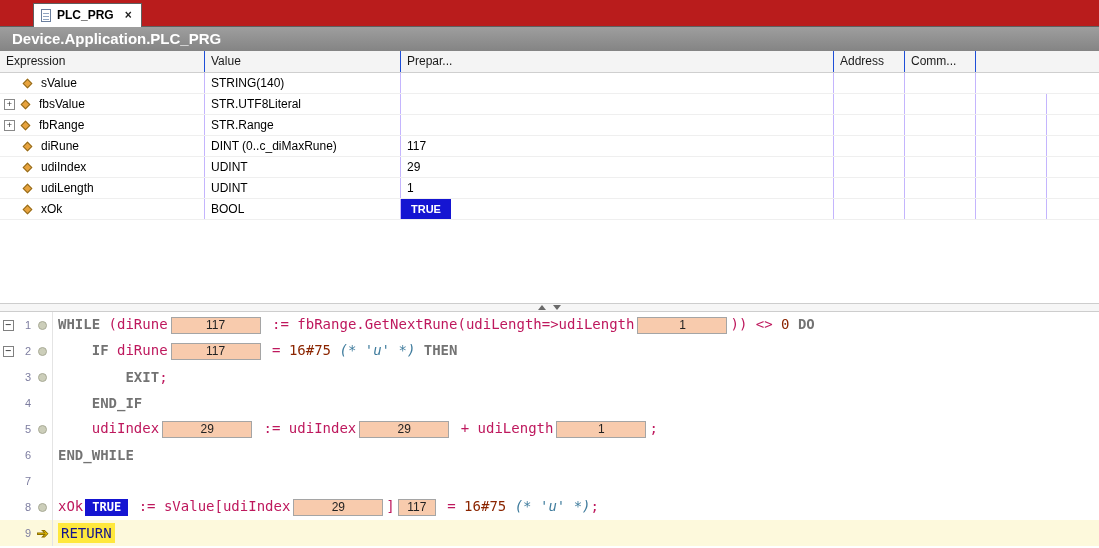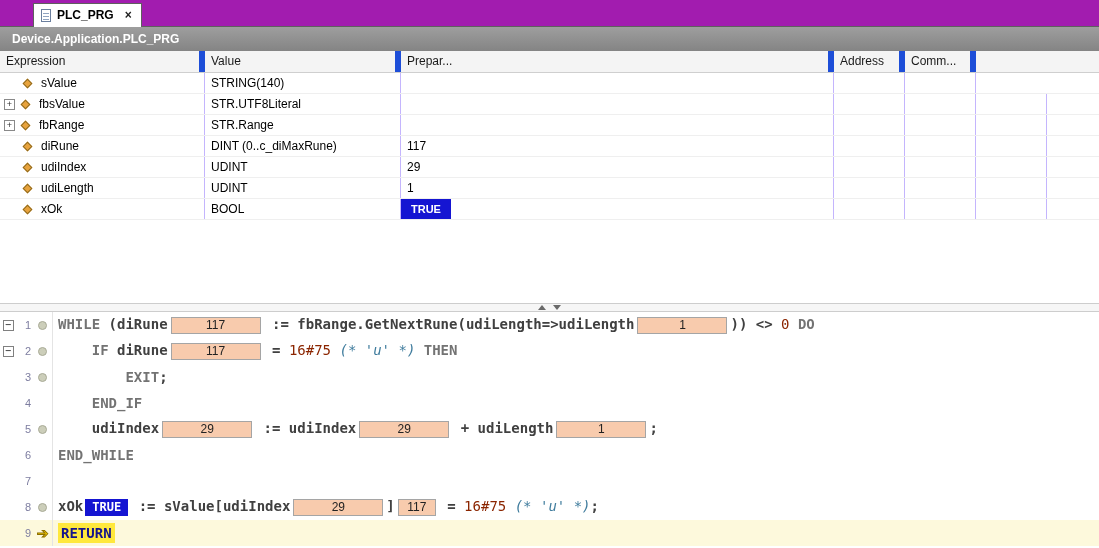--- a/index.html
+++ b/index.html
@@ -4,52 +4,52 @@
 <style>
   * { box-sizing: border-box; }
   html,body { margin:0; padding:0; }
   body {
     width:1099px; height:548px; overflow:hidden; background:#fff;
     font-family:"Liberation Sans", sans-serif;
   }
 
   
   .tabstrip {
-    height:27px; background:#a21caf; border-bottom:1px solid #5f5f5f;
+    height:27px; background:#b91c1c; border-bottom:1px solid #5f5f5f;
     display:flex; align-items:flex-end; padding-left:33px;
   }
   .tab {
     display:inline-flex; align-items:center; gap:6px;
     background:#fff; border:1px solid #5f5f5f; border-bottom:none;
     padding:4px 9px 5px 7px; position:relative; top:1px;
     font-size:12px; font-weight:bold; color:#000;
   }
   .doc-icon {
     width:10px; height:13px; border:1px solid #6b7f9e; background-color:#fff;
     background-image:linear-gradient(#8fa3c0,#8fa3c0),linear-gradient(#8fa3c0,#8fa3c0),linear-gradient(#8fa3c0,#8fa3c0);
     background-size:6px 1px; background-position:1px 3px,1px 6px,1px 9px; background-repeat:no-repeat;
     display:inline-block; flex:none;
   }
   .tab-close { font-size:12px; font-weight:bold; color:#222; margin-left:5px; }
 
   
   .titlebar {
     height:24px; background:linear-gradient(#9e9e9e,#848484);
-    color:#fff; font-weight:bold; font-size:12px; line-height:24px; padding-left:12px;
+    color:#fff; font-weight:bold; font-size:15px; line-height:24px; padding-left:12px;
   }
 
   
   .watch { height:252px; background:#fff; }
   .thead, .tr {
     display:grid;
     grid-template-columns:205px 196px 433px 71px 71px 71px 1fr;
   }
   .thead { height:22px; background:#f4f4f4; border-bottom:1px solid #cfcfcf; }
   .th {
-    font-size:12px; color:#1a1a1a; padding:3px 6px; border-right:6px solid #1d4ed8;
+    font-size:12px; color:#1a1a1a; padding:3px 6px; border-right:1px solid #1d4ed8;
     overflow:hidden; white-space:nowrap;
   }
   .th.filler { border-right:none; }
   .tr { height:21px; border-bottom:1px solid #efefef; background:#fff; }
   .td {
     font-size:12px; padding:3px 6px; border-right:1px solid #c4b5fd;
     white-space:nowrap; overflow:hidden; color:#000;
   }
   .td.filler { border-right:none; }
   .td.expr { display:flex; align-items:center; padding:0 4px; }
@@ -93,37 +93,37 @@
     width:20px; flex:none; align-self:stretch; display:flex;
     justify-content:center; align-items:center; border-right:1px solid #e4e4e4;
   }
   .bullet { width:9px; height:9px; border-radius:50%; background:#ccceba; border:1px solid #a9ab97; }
   .arrow {
     font-family:"DejaVu Sans",sans-serif; font-size:14px; font-weight:bold;
     color:#ffd400; -webkit-text-stroke:1px #8a6d00;
   }
   .codeseg { white-space:pre; margin-left:5px; color:#000; }
   .tk-kw  { color:#737373; font-weight:bold; }
-  .tk-txt { color:#404040;font-weight:bold; }
+  .tk-txt { color:#be185d; }
   .tk-num { color:#8b2500; }
   .tk-cmt { color:#417d9e; font-style:italic; }
   .tk-val, .tk-valsm {
     display:inline-flex; align-items:center; justify-content:center;
     background:var(--val-bg,#f8cbad); border:1px solid #a5a5a5;
     height:17px; font-size:12px; color:#222; vertical-align:middle; margin:0 3px;
     font-family:"Liberation Sans",sans-serif;
   }
   .tk-val  { width:90px; }
   .tk-valsm{ width:38px; }
   .tk-bool {
     display:inline-flex; align-items:center; background:var(--bool-bg,#1515d2);
     color:#fff; font-size:12px; font-weight:bold; height:17px; padding:0 7px;
     vertical-align:middle; margin:0 2px;
   }
-  .tk-ret { background:var(--ret-bg,#ffe83c); color:#14148c; font-weight:bold; padding:2px 3px; }
+  .tk-ret { background:var(--ret-bg,#ffe83c); color:#14148c; font-weight:normal; padding:2px 3px; }
 </style>
 </head>
 <body>
 
 <div class="app">
 
   <div class="tabstrip">
     <div class="tab">
       <span class="doc-icon"></span>
       <span class="tab-label">PLC_PRG</span>

